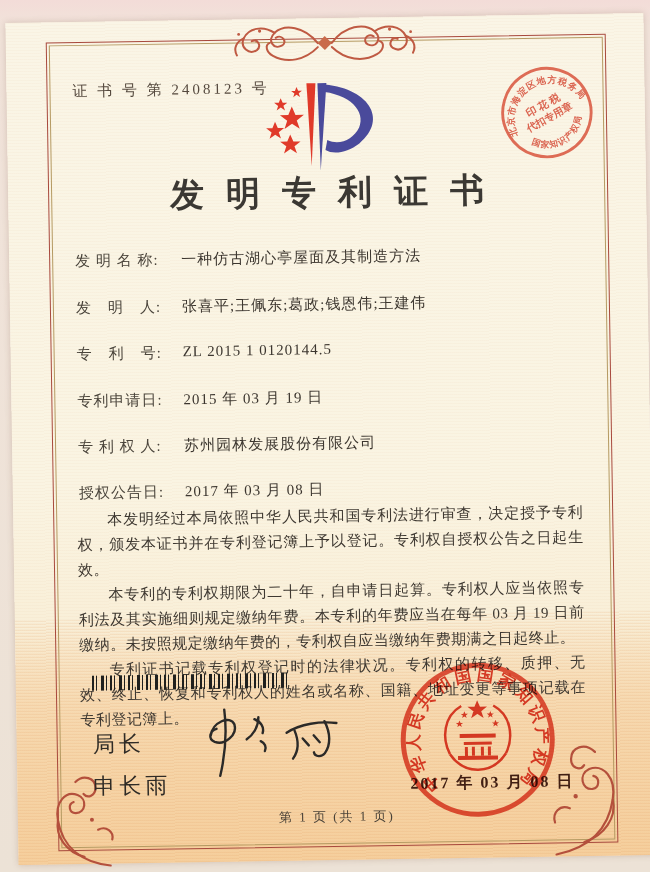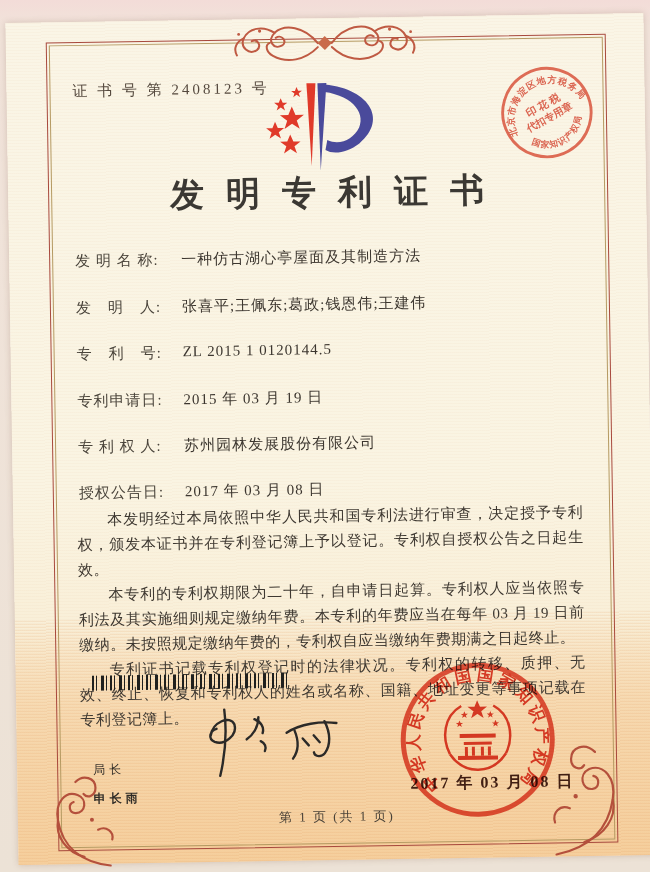--- a/index.html
+++ b/index.html
@@ -53,22 +53,22 @@
   }
   .paras p{margin:0;text-indent:2em;letter-spacing:.5px;}
   .barcode{
     position:absolute;left:76px;top:654px;width:198px;height:15px;
     background:repeating-linear-gradient(90deg,
       #20201e 0 2px,rgba(0,0,0,0) 2px 4px,
       #20201e 4px 5px,rgba(0,0,0,0) 5px 9px,
       #20201e 9px 12px,rgba(0,0,0,0) 12px 14px,
       #20201e 14px 15px,rgba(0,0,0,0) 15px 18px);
   }
-  .director{position:absolute;left:76px;top:708px;font-size:12px;color:#2f2b26;letter-spacing:4px;margin-top:32px;}
-  .director .name{margin-top:12px;font-weight:bold;}
+  .director{position:absolute;left:76px;top:708px;font-size:22px;color:#2f2b26;letter-spacing:4px;}
+  .director .name{margin-top:12px;}
   .signature{position:absolute;left:178px;top:676px;}
   .big-seal{
     position:absolute;left:384px;top:647px;width:144px;height:144px;border-radius:50%;
     border:5px solid rgba(221,62,44,.85);
     mix-blend-mode:multiply;
   }
   .seal-date{
     position:absolute;left:393px;top:757px;font-size:16px;font-weight:bold;
     color:#43251d;letter-spacing:2px;mix-blend-mode:multiply;white-space:nowrap;
   }

